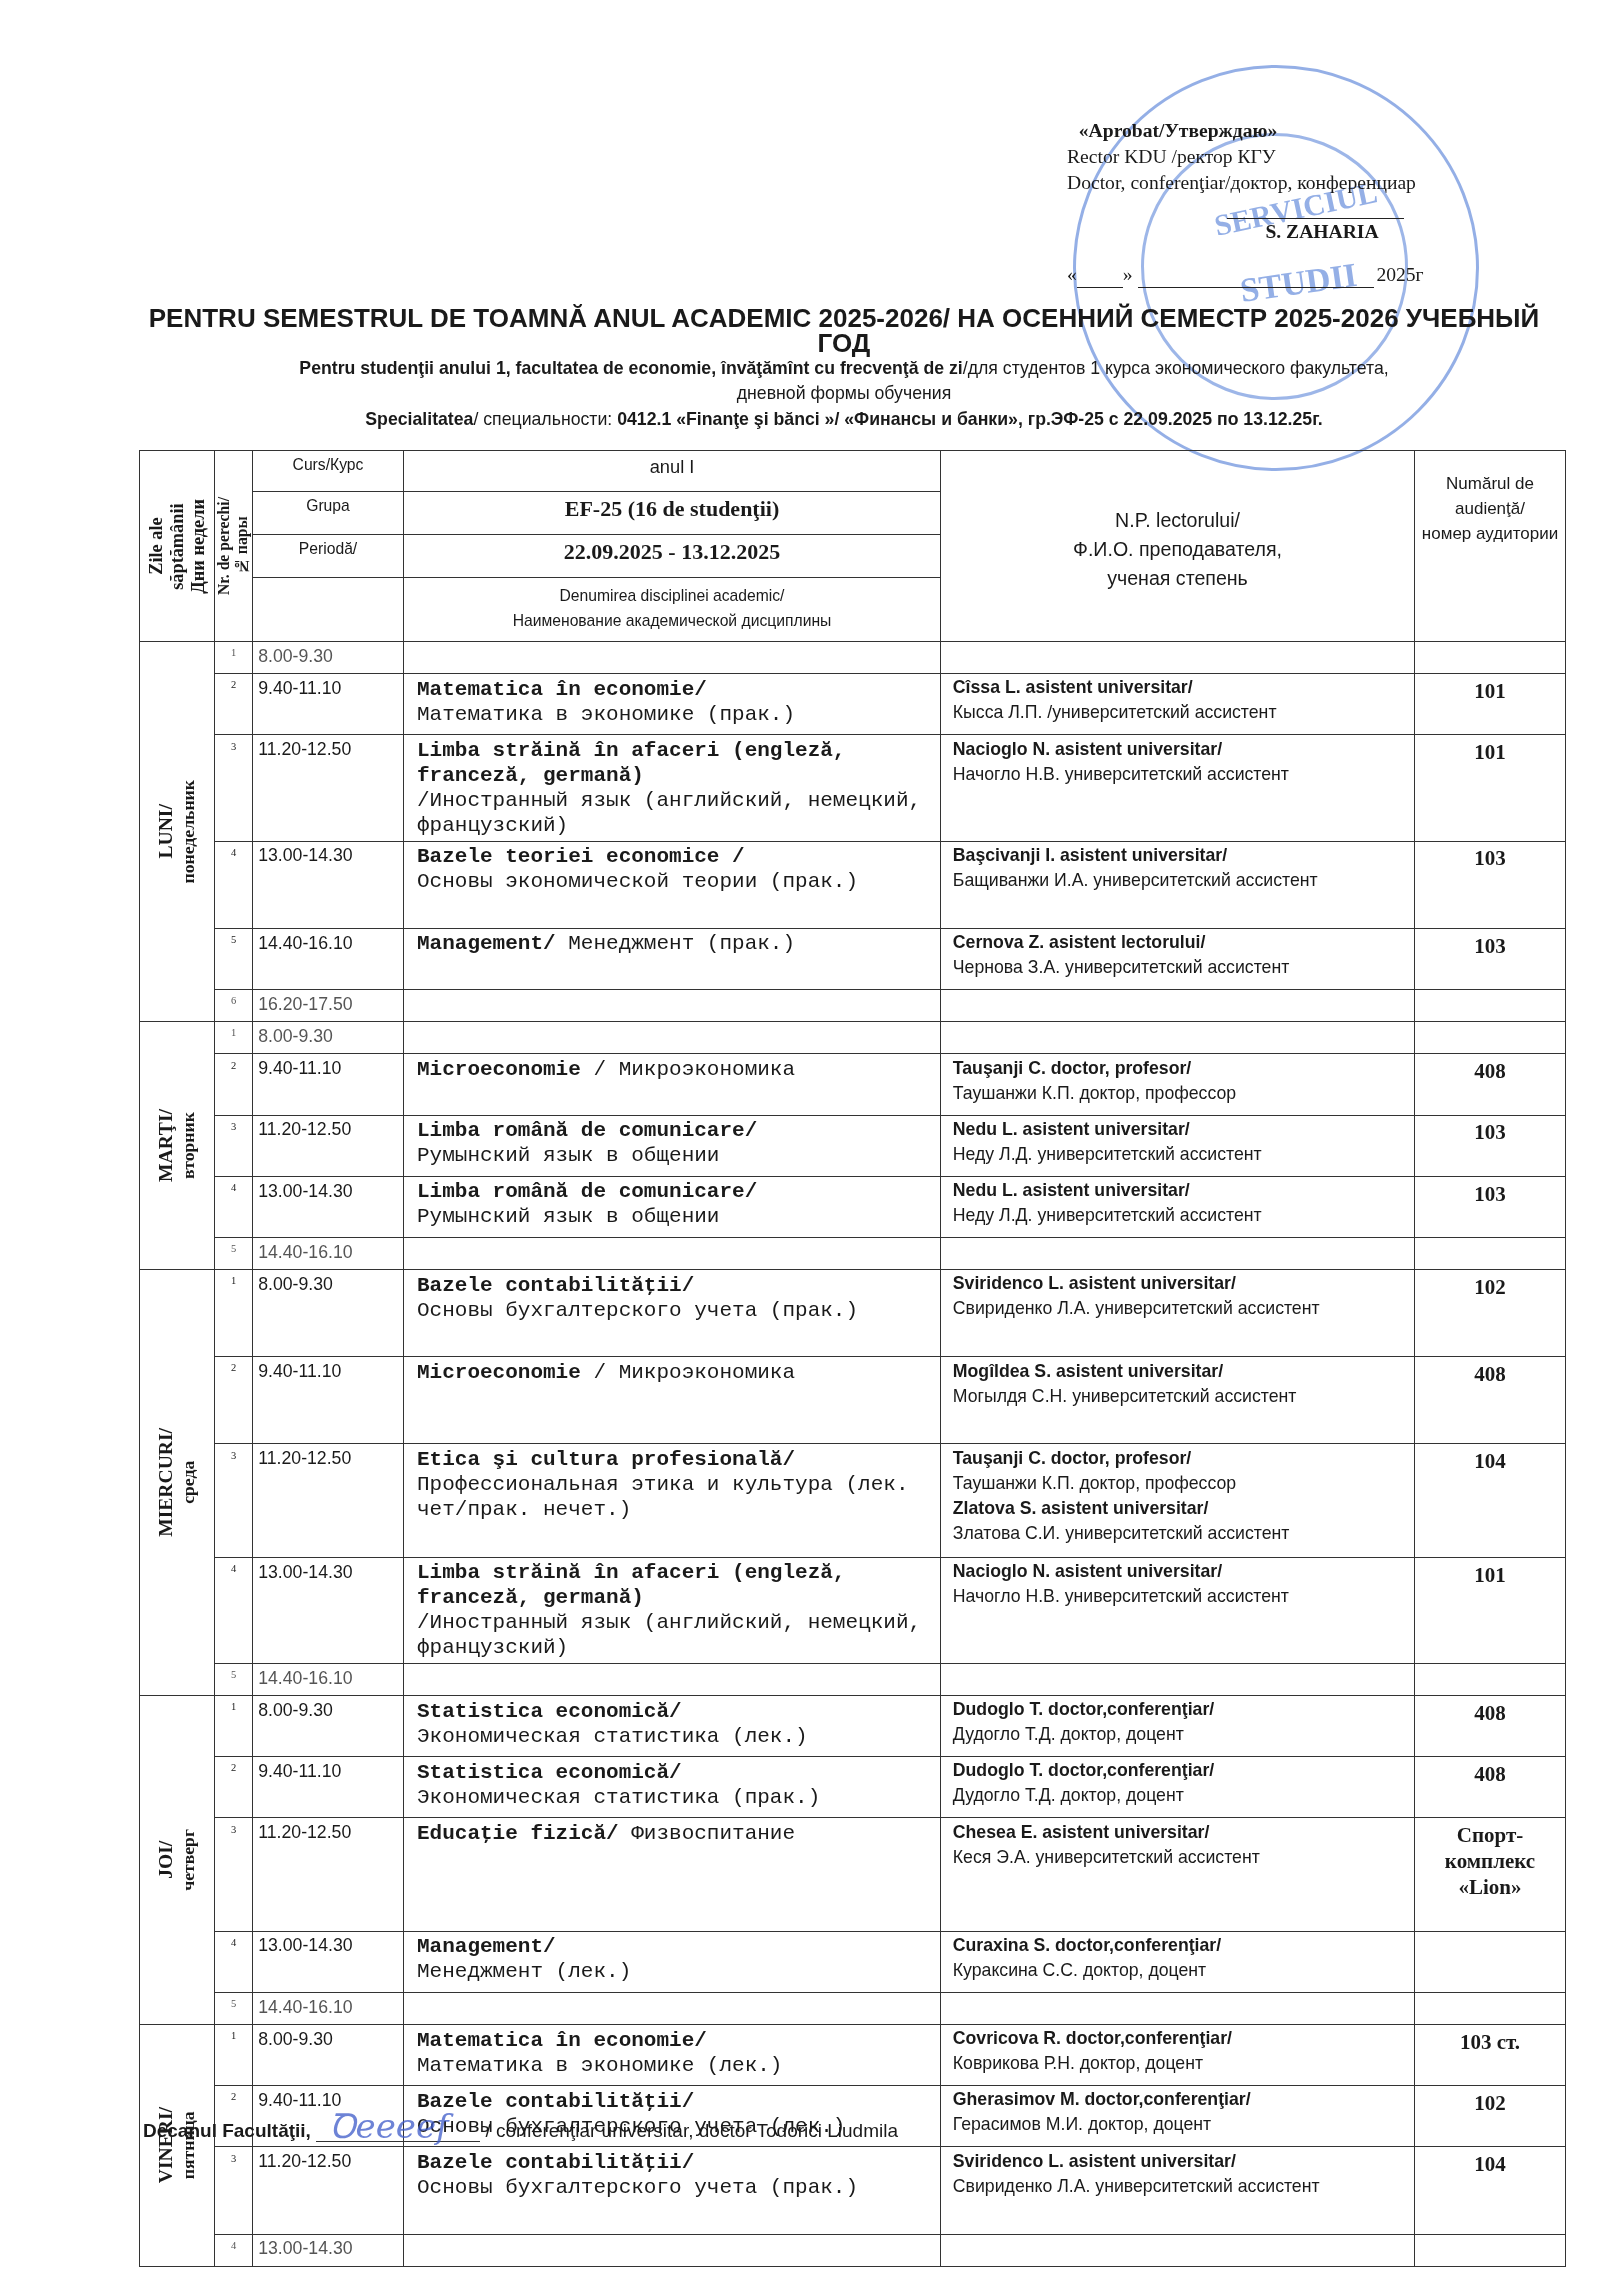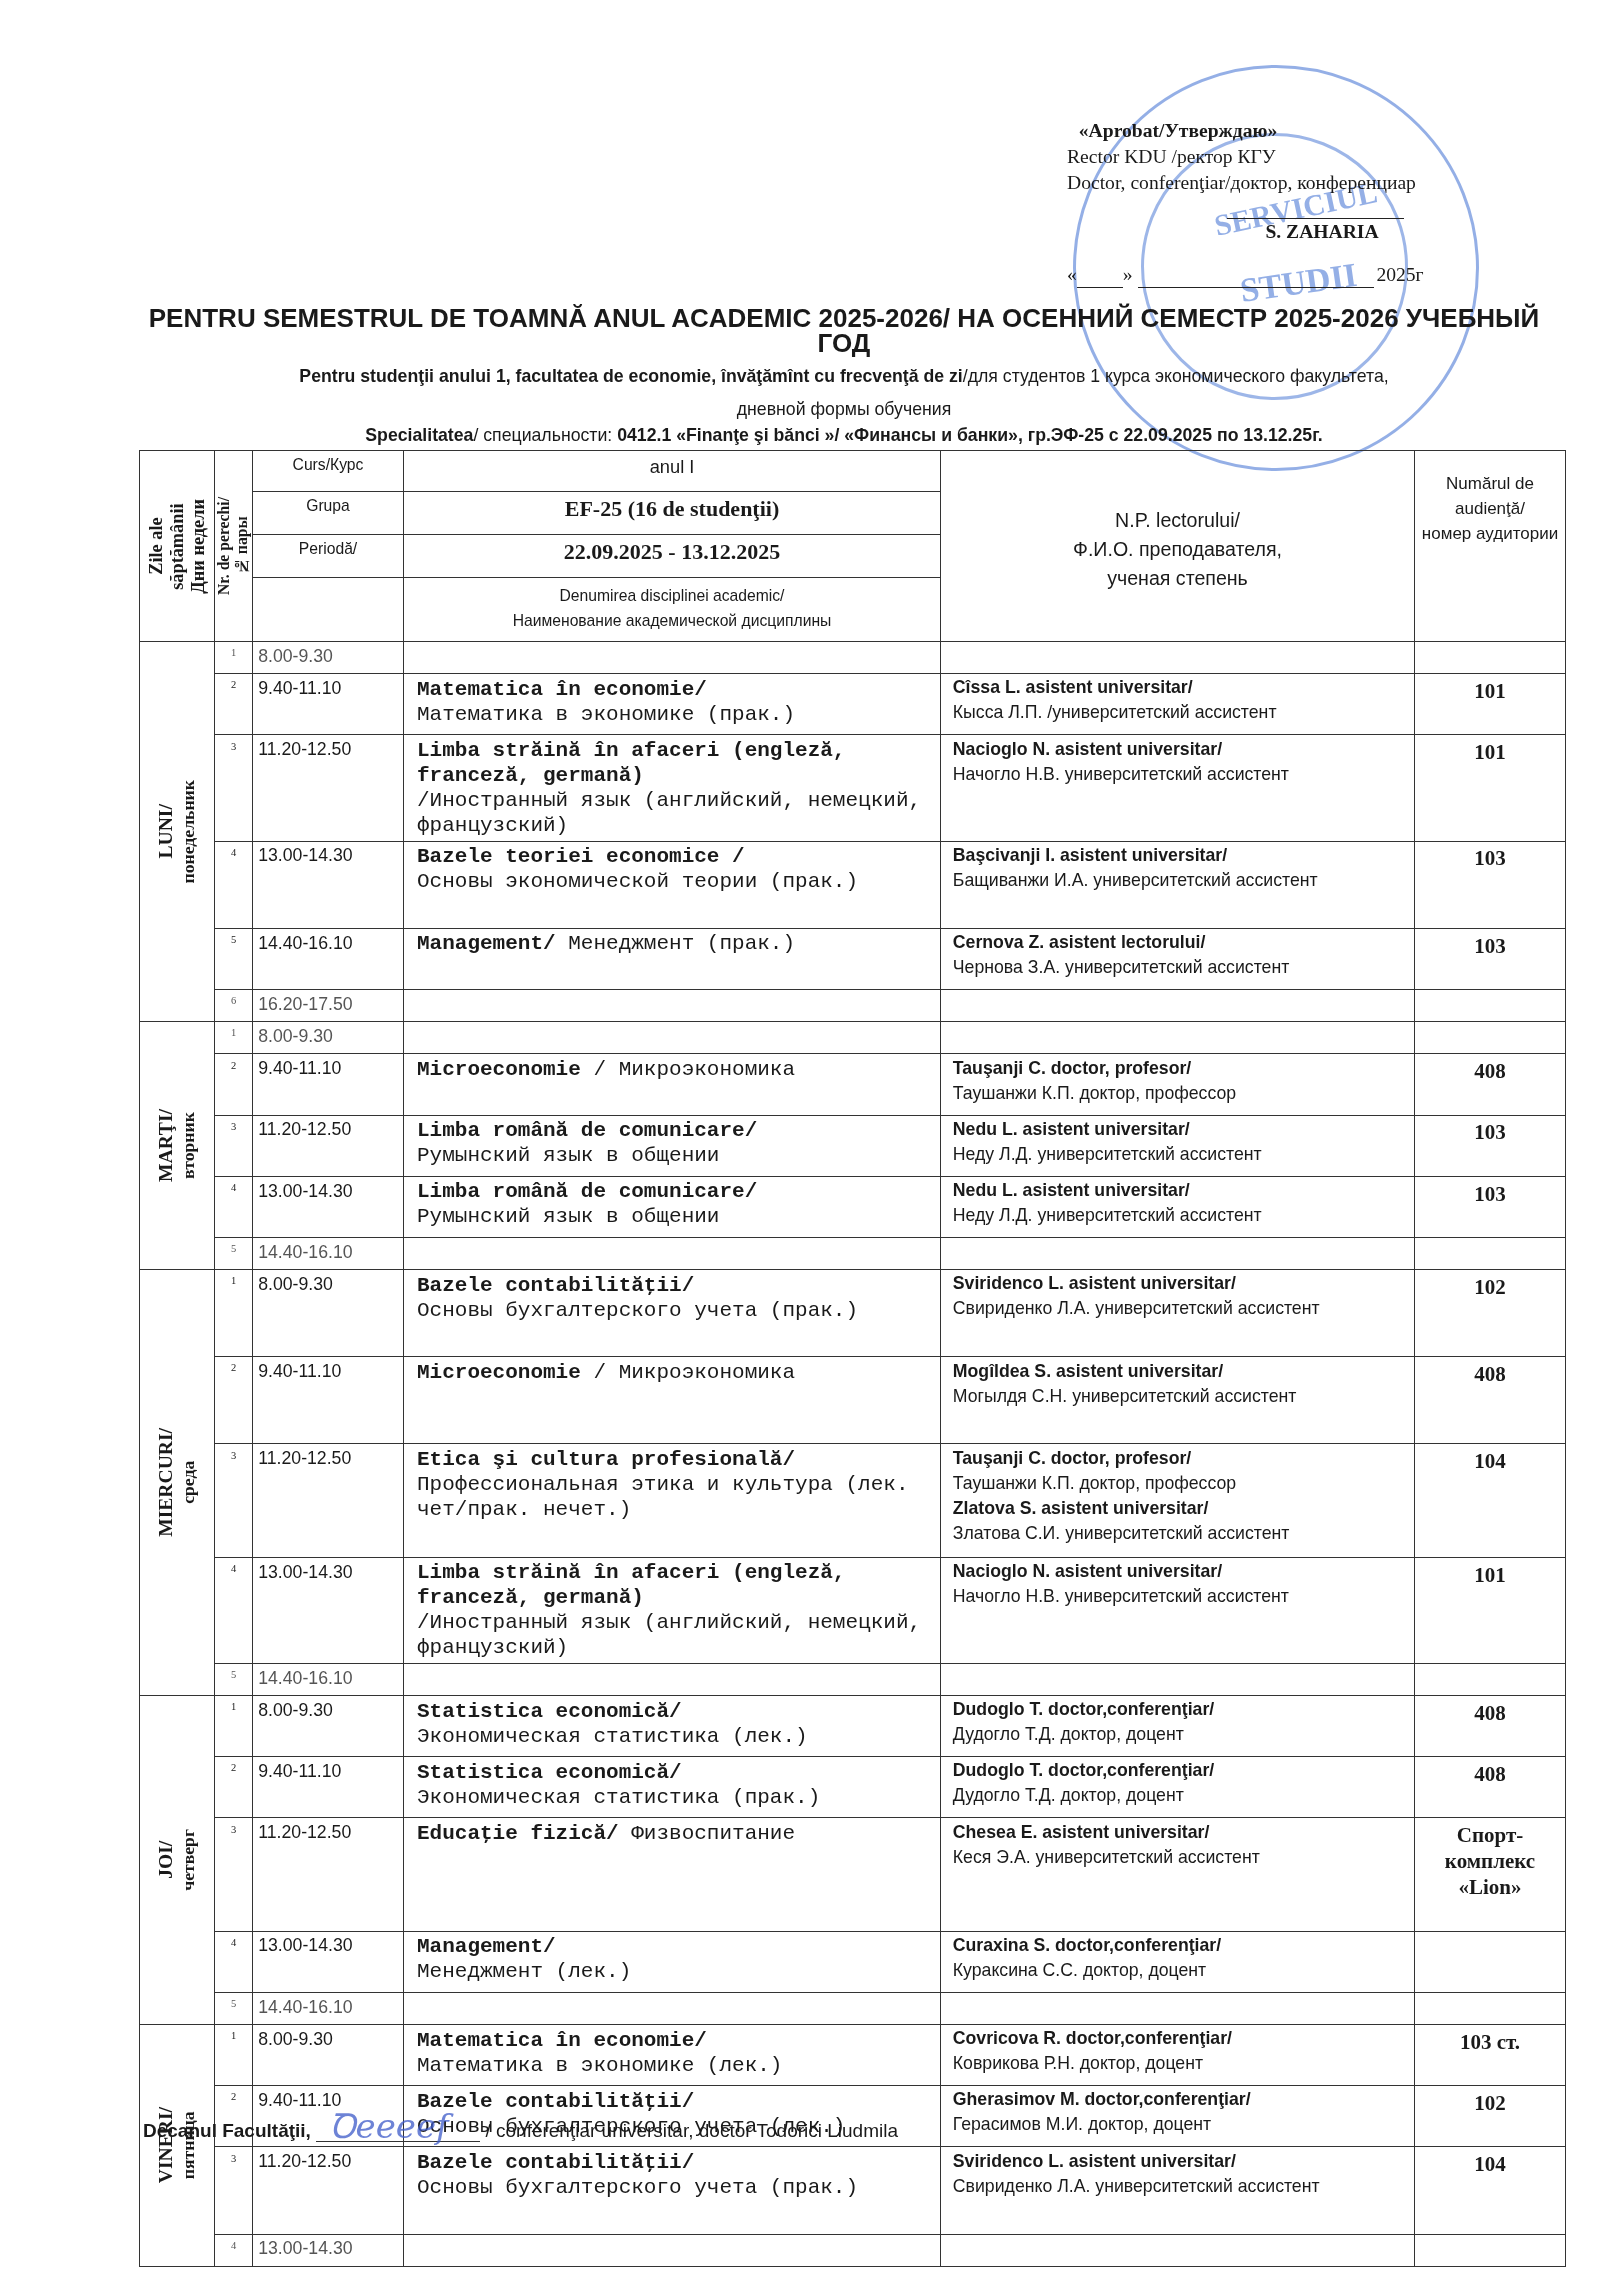--- a/index.html
+++ b/index.html
@@ -9,21 +9,21 @@
   .approve .name { font-weight:bold; padding-left:190px; }
   .approve .dline { display:flex; align-items:flex-end; margin-top:17px; }
   .approve .uline { border-bottom:1.3px solid #222; display:inline-block; height:22px; }
   .stamp { position:absolute; left:1073px; top:65px; width:406px; height:406px; border-radius:50%; border:3.9px solid rgba(60,110,210,0.55); box-sizing:border-box; pointer-events:none; }
   .stamp .inner { position:absolute; left:65px; top:65px; width:267px; height:267px; border-radius:50%; border:3.3px solid rgba(60,110,210,0.5); box-sizing:border-box; }
   .stamp .word { position:absolute; left:137px; top:124px; color:rgba(60,110,210,0.55); font-weight:bold; font-size:30px; transform:rotate(-12deg); }
   .stamp .word2 { position:absolute; left:164px; top:196px; color:rgba(60,110,210,0.55); font-weight:bold; font-size:34px; transform:rotate(-8deg); }
   .titles { position:absolute; left:124px; top:306px; width:1440px; text-align:center; font-family:"Liberation Sans", sans-serif; }
   .titles .l1 { font-size:19.6px; font-weight:bold; letter-spacing:0.3px; line-height:25px; }
   .titles .l2 { font-size:26px; font-weight:bold; line-height:25px; }
-  .titles .l3 { font-size:17.7px; line-height:25px;margin-top:8px; }
+  .titles .l3 { font-size:17.7px; line-height:25px; }
   .titles .l3 b { font-weight:bold; }
   .titles .l5 { font-size:17.7px; line-height:26px; }
   table.sched { position:absolute; left:139px; top:450px; width:1425px; border-collapse:collapse; table-layout:fixed; }
   table.sched td { border:1.3px solid #333; vertical-align:top; padding:0; }
   col.c-day { width:75px; } col.c-nr { width:38px; } col.c-time { width:151px; } col.c-disc { width:537px; } col.c-lect { width:474px; } col.c-room { width:151px; }
   .hdr-small { font-family:"Liberation Sans", sans-serif; font-size:15.7px; text-align:center; padding:5.2px 0 !important; }
   .hdr-big { font-family:"Liberation Serif", serif; font-size:22px; font-weight:bold; text-align:center; padding:3.9px 0 !important; }
   .hdr-mid { font-family:"Liberation Sans", sans-serif; font-size:17px; text-align:center; vertical-align:middle !important; line-height:25px; padding-top:6.5px !important; }
   .vert { writing-mode:vertical-rl; transform:rotate(180deg); font-weight:bold; text-align:center; margin:auto; font-family:"Liberation Serif", serif; }
   .vhead { height:190px; display:flex; align-items:center; justify-content:center; font-size:18.3px; line-height:21px; }

